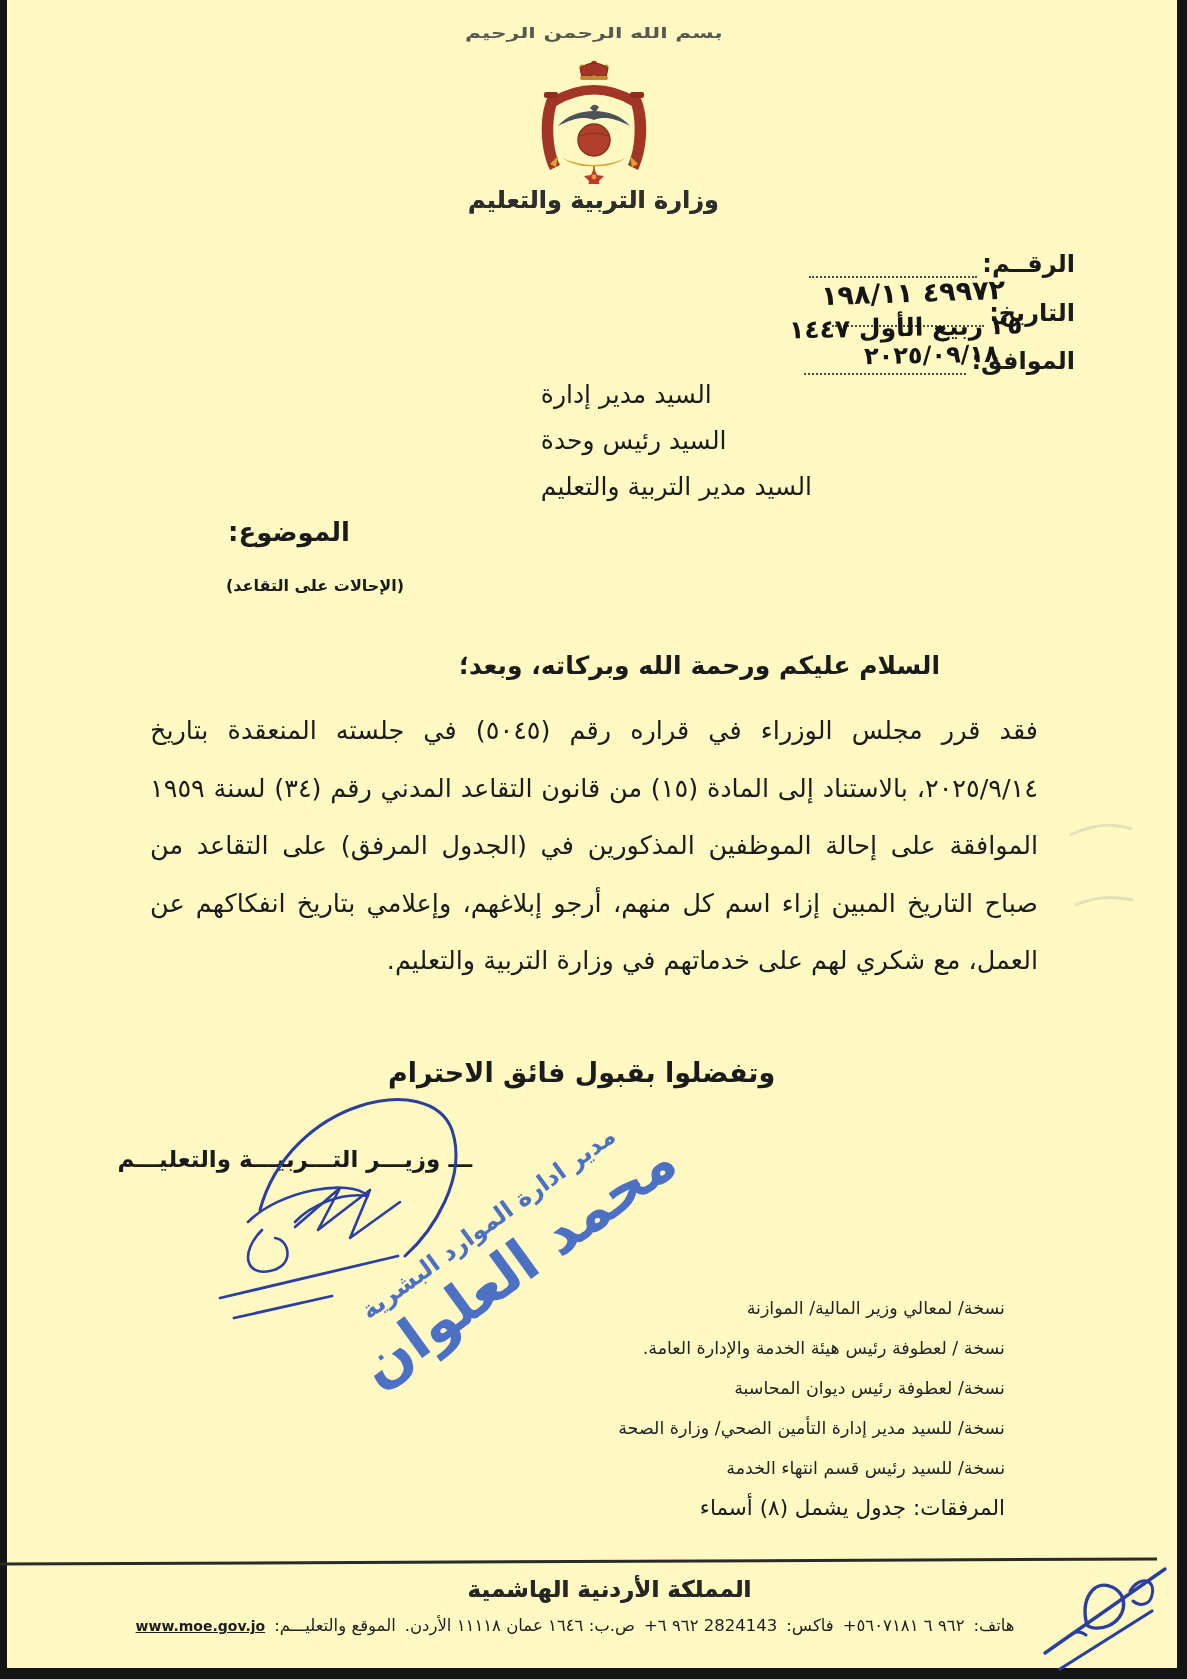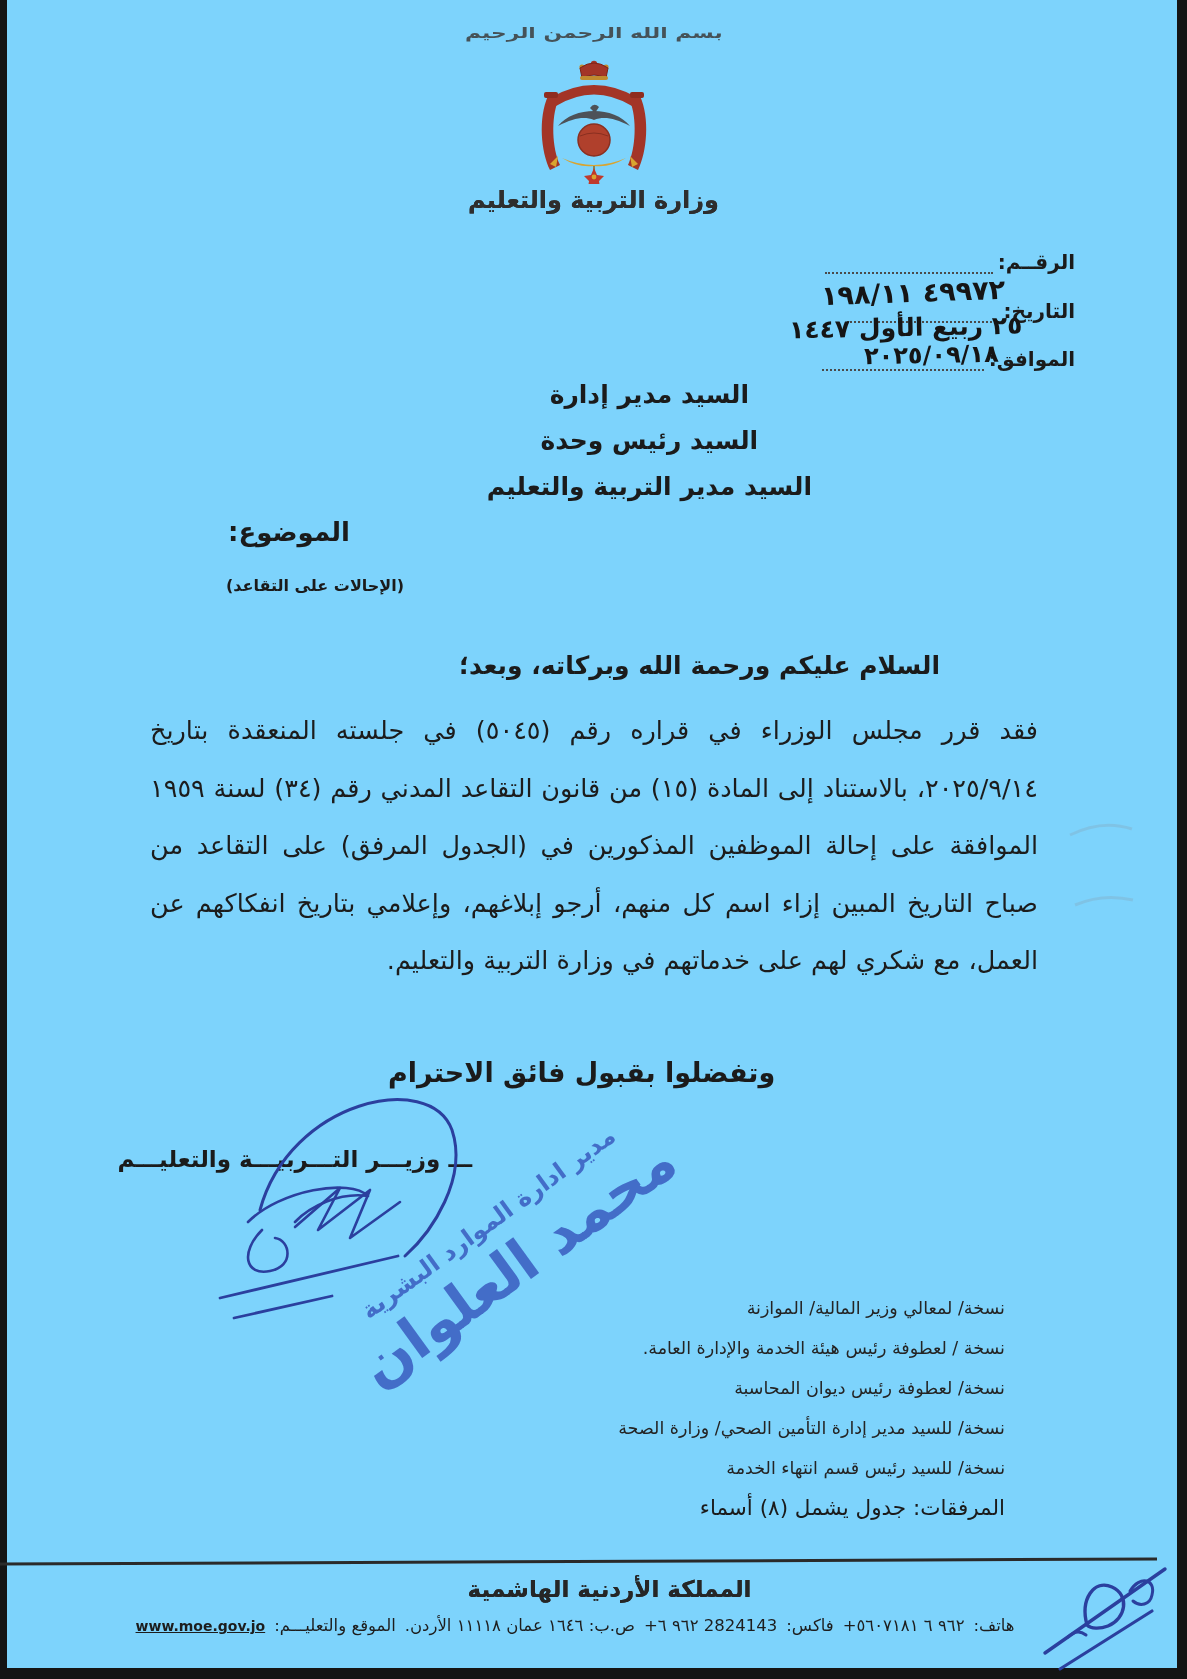--- a/index.html
+++ b/index.html
@@ -1,38 +1,38 @@
 <!DOCTYPE html>
 <html lang="ar"><head>
 <meta charset="utf-8">
 <style>
   html,body{margin:0;padding:0;background:#e8e8e8;}
   #page{
     position:relative;width:1187px;height:1679px;margin:0 auto;
-    background:#7dd3fc;overflow:hidden;
+    background:#fef9c3;overflow:hidden;
     font-family:"DejaVu Sans",sans-serif;color:#1b1b1b;
   }
   .abs{position:absolute;}
   
   .strip{background:#141414;}
   
   .bismillah{top:24px;left:0;width:100%;text-align:center;font-size:15px;color:#3c3c3c;opacity:.85;}
   .bismillah span{display:inline-block;transform:scaleX(1.45);letter-spacing:1px;font-weight:600;}
   .emblem{top:56px;left:50%;transform:translateX(-50%);}
   .ministry-callig{top:186px;left:0;width:100%;text-align:center;font-size:24px;font-weight:700;color:#2e2e2e;letter-spacing:.5px;text-shadow:0 0 .6px #2e2e2e;}
   
   .ref-row{right:112px;direction:rtl;display:flex;align-items:flex-end;gap:5px;}
-  .ref-label{font-size:20px;font-weight:700;white-space:nowrap;}
+  .ref-label{font-size:24px;font-weight:700;white-space:nowrap;}
   .dots{display:inline-block;height:20px;border-bottom:2px dotted #4a4a4a;}
   .stamped{font-weight:700;color:#151515;white-space:nowrap;letter-spacing:1px;}
   .v-number{right:182px;top:277px;font-size:27px;transform:rotate(-2deg);}
   .v-hijri{right:165px;top:313px;font-size:25px;transform:rotate(-1.2deg);direction:rtl;}
   .v-greg{right:188px;top:341px;font-size:24px;transform:rotate(-1deg);}
   
-  .addressees{right:375px;top:372px;direction:rtl;text-align:center;font-size:25px;font-weight:700;line-height:46px;white-space:nowrap;}
+  .addressees{right:375px;top:372px;direction:rtl;text-align:left;font-size:25px;font-weight:400;line-height:46px;white-space:nowrap;}
   
   .subj-label{left:228px;top:517px;font-size:26px;font-weight:700;direction:rtl;}
   .subj-value{left:226px;top:576px;font-size:16px;font-weight:700;direction:rtl;white-space:nowrap;}
   .salutation{right:247px;top:651px;font-size:25px;font-weight:700;direction:rtl;white-space:nowrap;}
   
   .body-par{left:150px;top:702px;width:888px;direction:rtl;text-align:justify;font-size:25.5px;line-height:57.5px;color:#1c1c1c;}
   .closing{left:388px;top:1057px;font-size:27px;font-weight:700;direction:rtl;white-space:nowrap;}
   
   .sig-title{right:715px;top:1146px;font-size:23px;font-weight:700;direction:rtl;white-space:nowrap;}
   .ink{stroke:#2b3f9e;fill:none;stroke-linecap:round;stroke-linejoin:round;}

